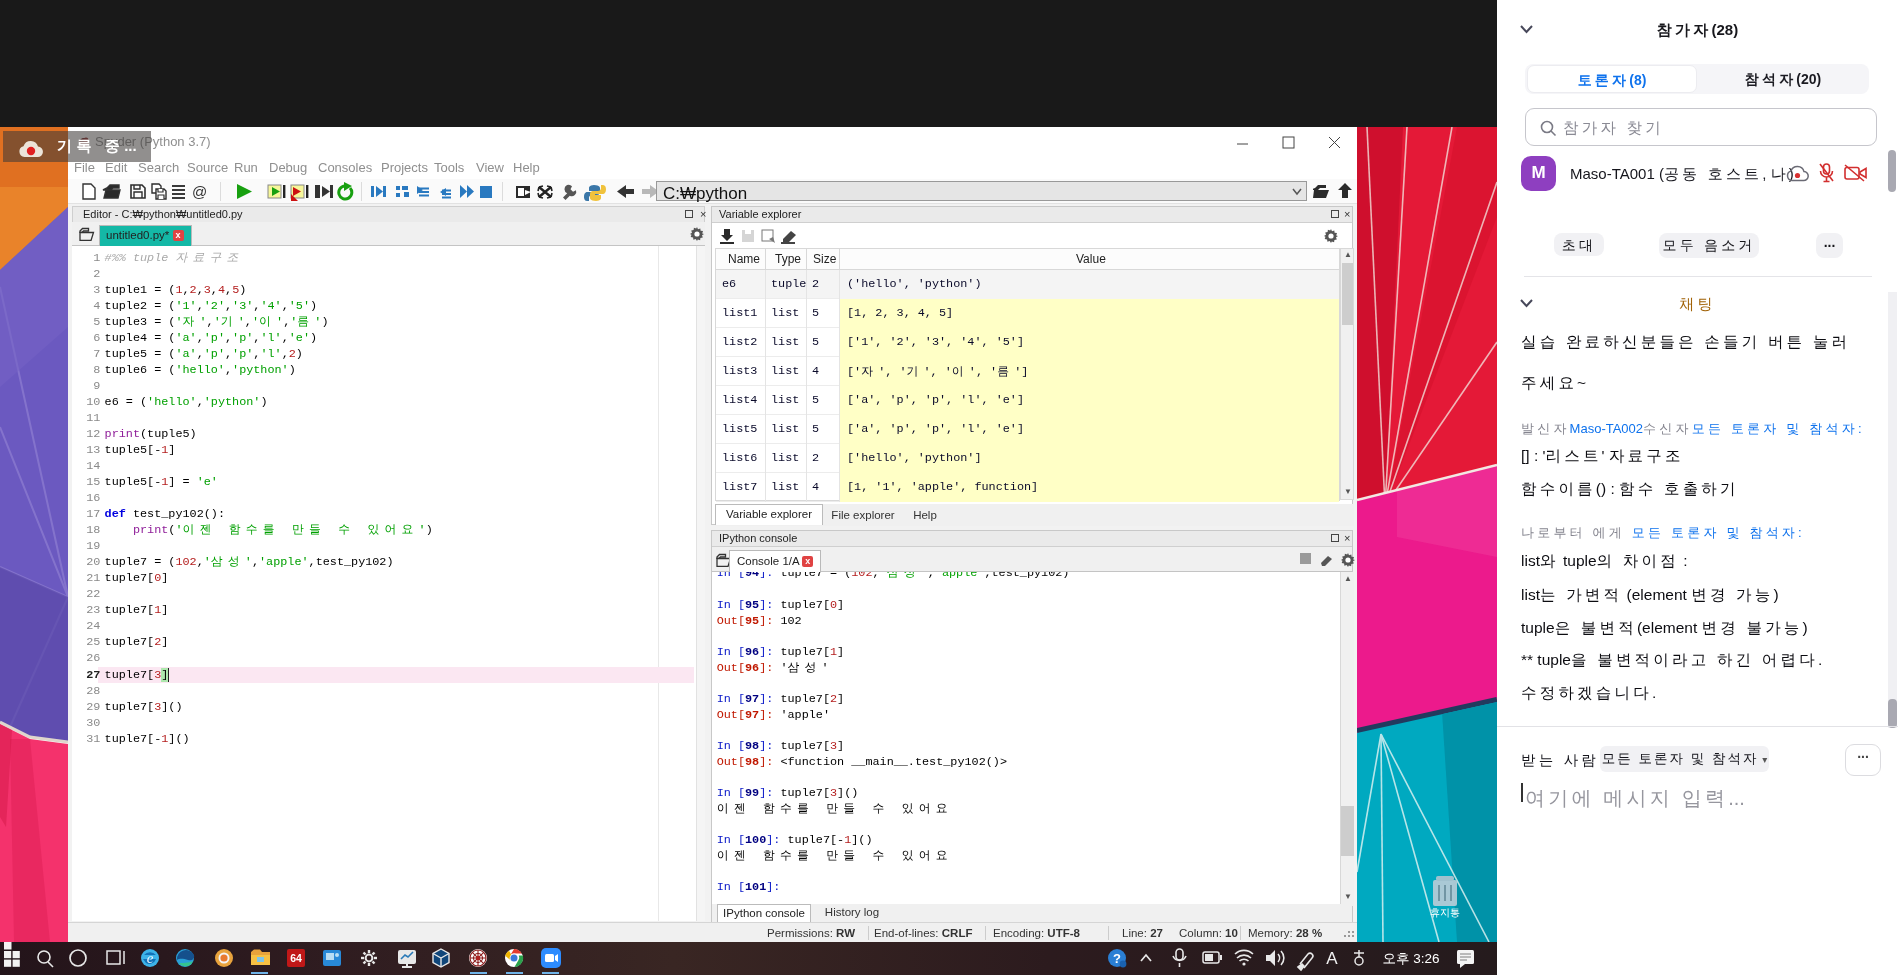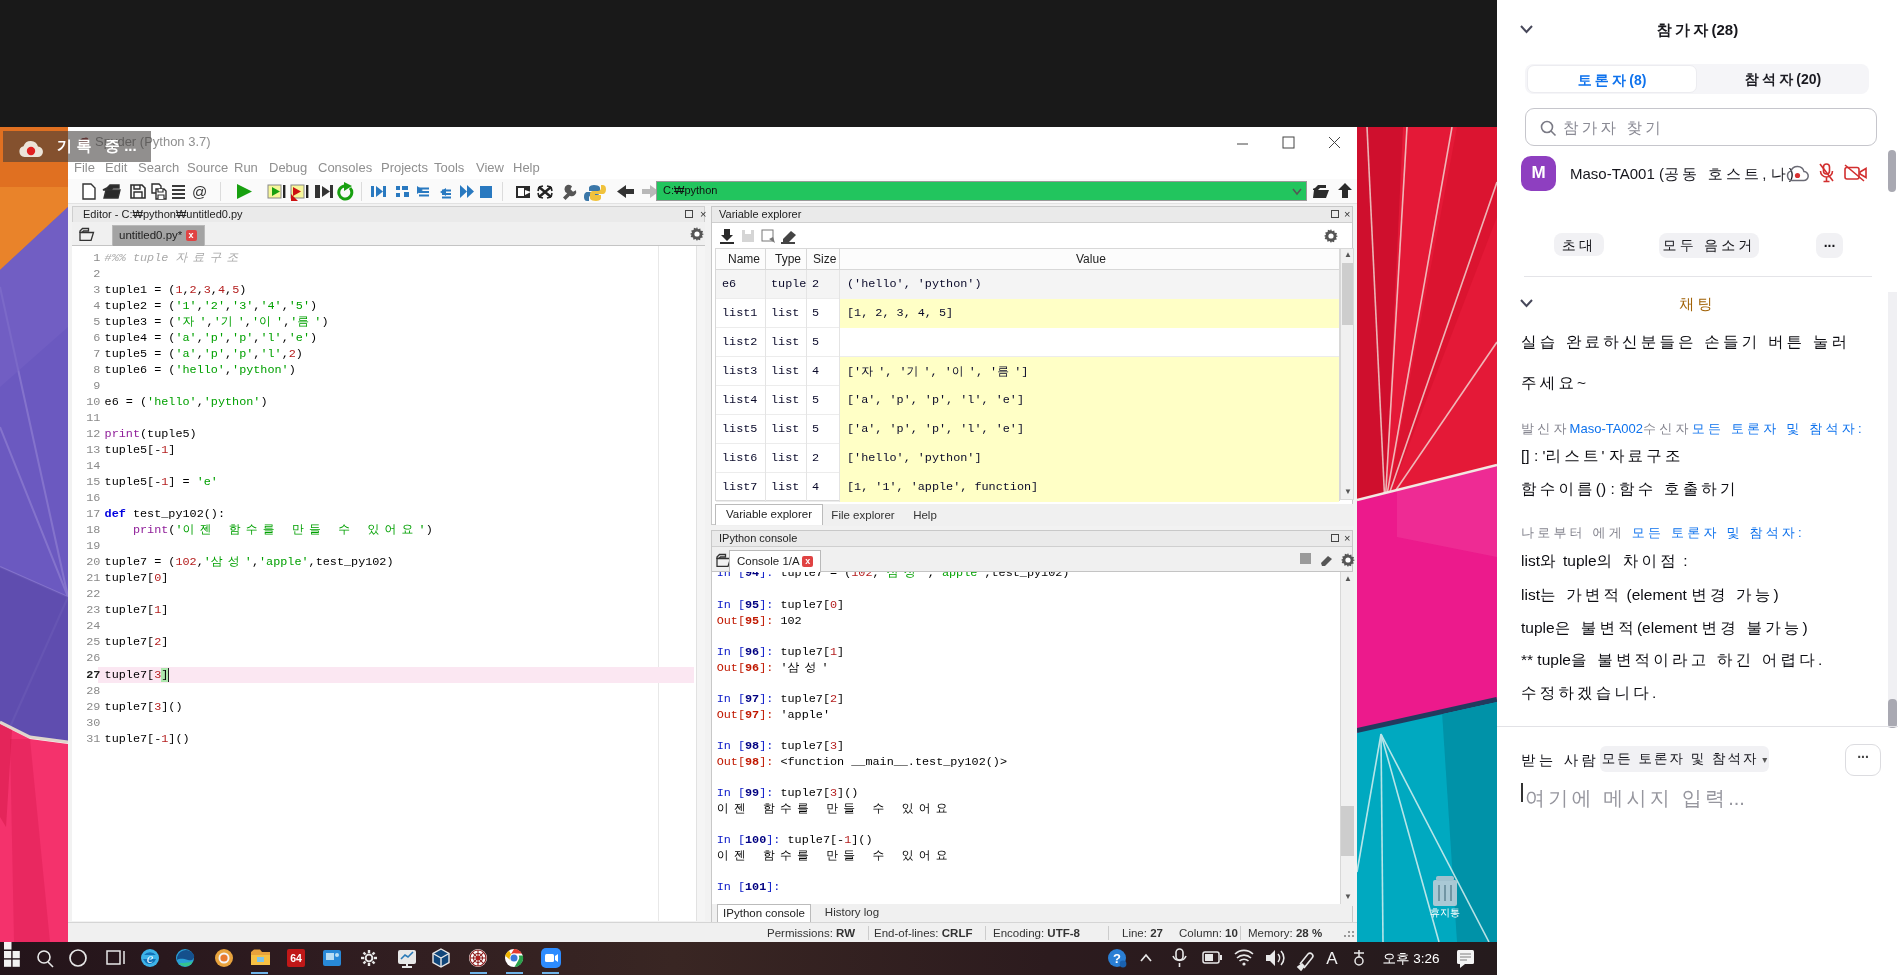--- a/index.html
+++ b/index.html
@@ -198,21 +198,21 @@
             <path d="M471 5l-1 4M471 5l4-1M483 15l1-4M483 15l-4 1M483 5l1 4 M483 5l-4-1M471 15l-1-4M471 15l4 1" stroke-width="1.6"></path>
           </g>
 <path d="M499 3a4.5 4.5 0 0 1 5 1.2l-1.5 3 2.5 2.5 3-1.5a4.5 4.5 0 0 1-6.2 5.6l-4.3 4.2-2.5-2.5 4.2-4.3A4.5 4.5 0 0 1 499 3z" fill="#555"></path>
 <g>
             <path d="M526 3c-5 0-5 3-5 3v3h6v1h-8s-3 0-3 5c0 0 0 4 3 4h2v-3s0-3 3-3h5s3 0 3-3v-4s0-3-6-3z" fill="#3b77a8"></path>
             <path d="M528 19c5 0 5-3 5-3v-3h-6v-1h8s3 0 3-5c0 0 0-4-3-4h-2v3s0 3-3 3h-5s-3 0-3 3v4s0 3 6 3z" fill="#f0c23c"></path>
           </g>
 <polygon points="549,9.5 558,3 558,7 566,7 566,12 558,12 558,16" fill="#333"></polygon>
 <polygon points="582,9.5 573,3 573,7 565,7 565,12 573,12 573,16" fill="#b8b8b8" transform="translate(9,0)"></polygon>
 </svg>
-<div class="abs" style="left:588px;top:2px;width:651px;height:20px;background:#22c55e;border:1px solid #999;font-size:11px;color:#111;padding:2px 8px 0 6px">C:₩python
+<div class="abs" style="left:588px;top:2px;width:651px;height:20px;background:#e5e5e5;border:1px solid #999;font-size:17px;color:#111;padding:2px 8px 0 6px">C:₩python
 <svg class="abs" style="right:4px;top:6px" width="10" height="8">
             <polyline points="1,1 5,6 9,1" fill="none" stroke="#555" stroke-width="1.5"></polyline>
           </svg></div>
 <svg class="abs" style="left:1245px;top:3px" width="44" height="19" viewBox="0 0 44 19">
 <path d="M1 6l3-3h8v3h-6l-2 2h-8z" fill="#2b2b2b" transform="translate(1,0)"></path>
           <path d="M1 8h15l-3 8H0z" fill="#2b2b2b"></path>
 <g fill="#2b2b2b">
             <polygon points="32,1 39,8 35,8 35,16 29,16 29,8 25,8"></polygon>
           </g>
         </svg>
@@ -221,21 +221,21 @@
 <div class="abs" style="left:4px;top:79px;width:633px;height:26px;background:#eaeaea;border:1px solid #cfcfcf">
 <span class="abs ptxt" style="left:10px;top:1px">Editor - C:₩python₩untitled0.py</span>
 <span class="abs" style="left:612px;top:3px;width:8px;height:8px;border:1.4px solid #444"></span>
 <span class="abs" style="left:627px;top:1px;font-size:11px;color:#333">×</span>
       </div>
 <div class="abs" style="left:4px;top:95px;width:633px;height:24px;background:#f0f0f0;border-bottom:1px solid #c4c4c4">
 <svg class="abs" style="left:7px;top:4px" width="18" height="15">
           <path d="M1 5l2.5-2.5h6V5h-5L3.2 6.3H1z" fill="none" stroke="#333" stroke-width="1.3"></path>
           <path d="M1 6.5h13.5L12 14.5H1z" fill="none" stroke="#333" stroke-width="1.3"></path>
         </svg>
-<div class="abs" style="left:40px;top:3px;height:21px;background:#a3a3a3;border:1px solid #b9b9b9;border-bottom:none;font-size:11.5px;color:#222;padding:3px 7px 0 6px">untitled0.py* <span class="redx">x</span></div>
+<div class="abs" style="left:27px;top:3px;height:21px;background:#14b8a6;border:1px solid #b9b9b9;border-bottom:none;font-size:11.5px;color:#222;padding:3px 7px 0 6px">untitled0.py* <span class="redx">x</span></div>
 <svg class="abs" style="left:618px;top:5px" width="14" height="14" viewBox="0 0 14 14">
           <path d="M7 0l1 2.2 2.3-.8.3 2.4 2.4.3-.8 2.3L14 7l-2 1.3.8 2.3-2.4.3-.3 2.4-2.3-.8L7 14l-1.3-2-2.3.8-.3-2.4-2.4-.3.8-2.3L0 7l2-1.3-.8-2.3 2.4-.3.3-2.4 2.3.8z" fill="#555"></path>
           <circle cx="7" cy="7" r="2.6" fill="#fff"></circle>
         </svg>
       </div>
 <div class="abs" style="left:4px;top:119px;width:633px;height:675px;background:#fff;overflow:hidden">
 <div class="abs" style="left:586px;top:0;width:1px;height:675px;background:#e8e8e8"></div>
 <div class="abs" style="left:624px;top:0;width:9px;height:675px;background:#f5f5f5;border-left:1px solid #e2e2e2"></div>
 <div class="abs" style="left:26px;top:420.5px;width:596px;height:16px;background:#fbe7f2"></div>
 <div class="abs mono" style="left:0;top:3.7px;width:28.4px;text-align:right;color:#8a8a8a;font-size:11.8px;line-height:16.032px;white-space:pre">1
@@ -347,20 +347,21 @@
 <div class="vrow" style="top:50px">
             <span class="vc n">list1</span>
             <span class="vc t">list</span>
             <span class="vc s">5</span>
             <span class="vc v">[1, 2, 3, 4, 5]</span>
           </div>
 <div class="vrow" style="top:79px">
             <span class="vc n">list2</span>
             <span class="vc t">list</span>
             <span class="vc s">5</span>
+            <span class="vc v">['1', '2', '3', '4', '5']</span>
           </div>
 <div class="vrow" style="top:108px">
             <span class="vc n">list3</span>
             <span class="vc t">list</span>
             <span class="vc s">4</span>
             <span class="vc v">['<span class="mk">자</span>', '<span class="mk">기</span>', '<span class="mk">이</span>', '<span class="mk">름</span>']</span>
           </div>
 <div class="vrow" style="top:137px">
             <span class="vc n">list4</span>
             <span class="vc t">list</span>

